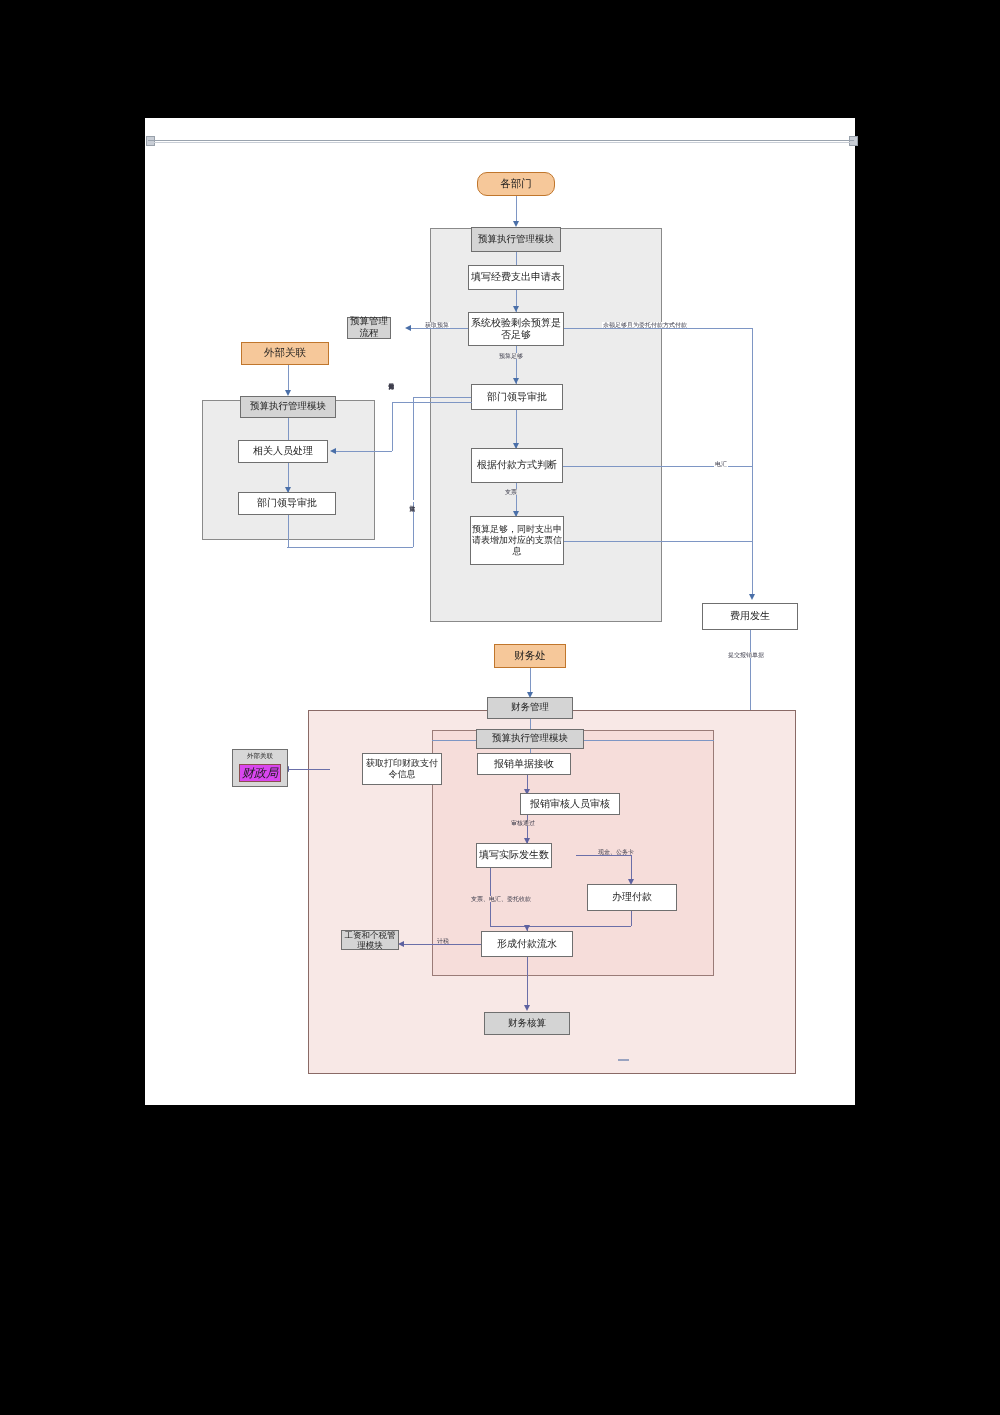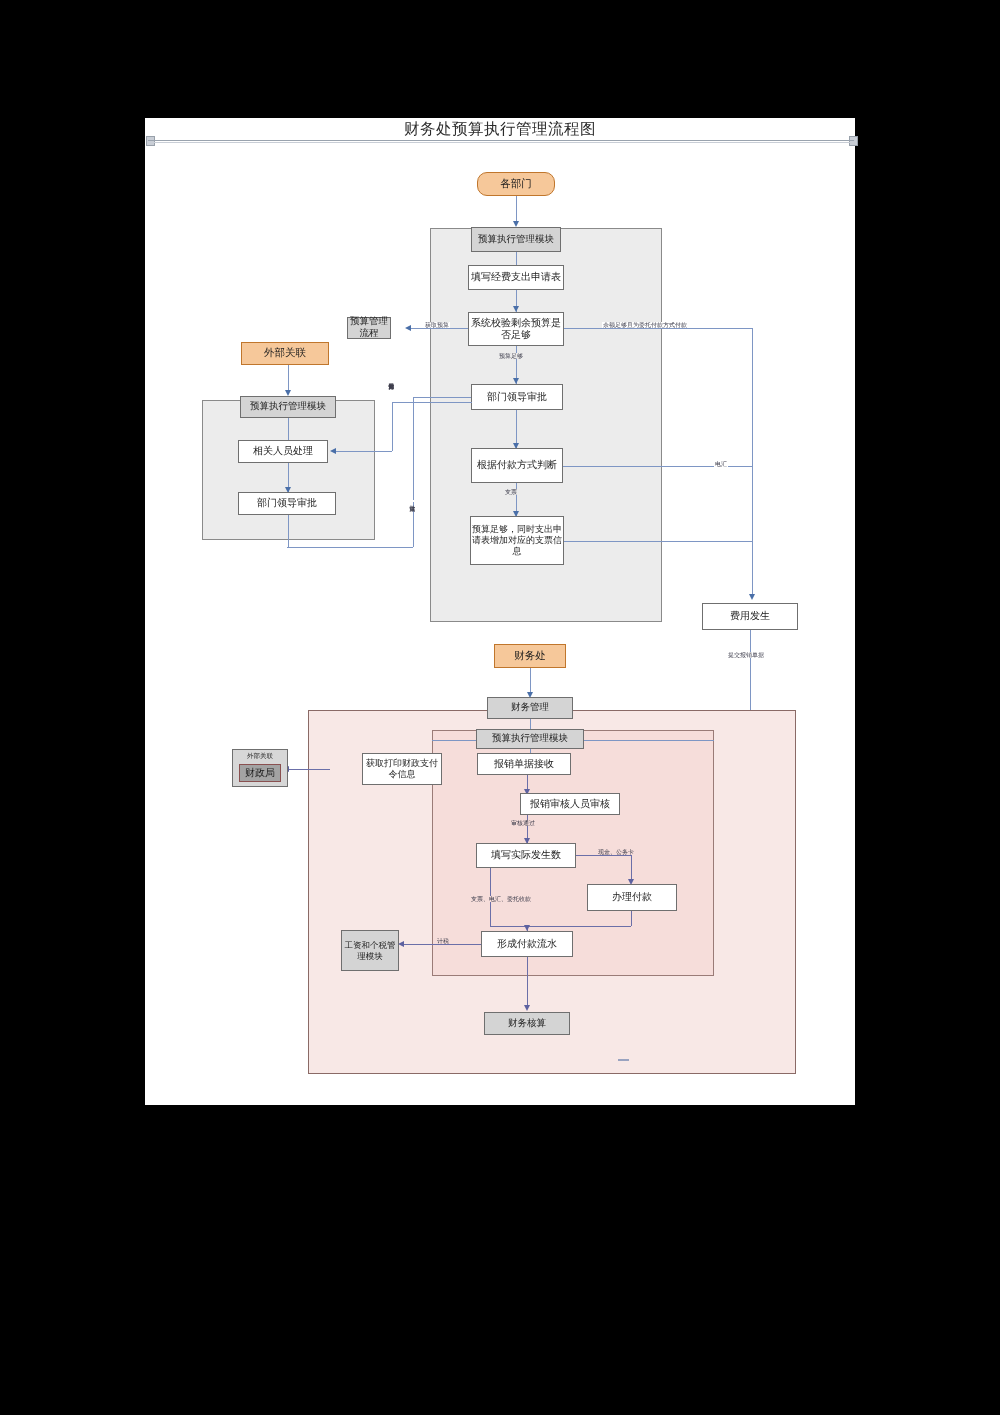--- a/index.html
+++ b/index.html
@@ -14,21 +14,21 @@
 
   .title{position:absolute;left:0;top:119px;width:1000px;text-align:center;font-size:15.5px;
          color:#2b2b2b;letter-spacing:.5px;}
 
   
   .node{position:absolute;box-sizing:border-box;display:flex;align-items:center;justify-content:center;
         text-align:center;line-height:1.22;color:#1d1d1d;}
   .n-orange{background:#f6c89a;border:1px solid #c0762c;font-size:10.5px;}
   .n-grey{background:#d4d4d4;border:1px solid #6f6f6f;font-size:9.5px;}
   .n-white{background:#fff;border:1px solid #6f6f6f;font-size:10px;}
-  .n-pink{background:#a3a3a3;border:1px solid #8a5050;font-size:10px;}
+  .n-pink{background:#d946ef;border:1px solid #8a5050;font-size:12px;font-style:italic;}
 
   
   .pool{position:absolute;box-sizing:border-box;}
   .pool-grey{background:#ececec;border:1px solid #8a8a8a;}
   .pool-pinkouter{background:#f8e8e6;border:1px solid #8a6a66;}
   .pool-pinkinner{background:#f6ddda;border:1px solid #9a7b77;}
   .pool-extern{background:#d7d7d7;border:1px solid #6f6f6f;}
 
   
   .ln{position:absolute;background:#7e96c4;}
@@ -51,21 +51,20 @@
 </style>
 </head>
 <body>
 
 <div id="root">
 
   <div class="page"></div>
   <div class="rule-cap" style="left:146px;"></div>
   <div class="rule-cap" style="left:849px;"></div>
   <div class="page-rule"></div>
-  <div class="title">财务处预算执行管理流程图</div>
 
   <div class="pool pool-grey" style="left:430px;top:228px;width:232px;height:394px;"></div>
 
   <div class="pool pool-grey" style="left:202px;top:400px;width:173px;height:140px;"></div>
 
   <div class="node n-orange" style="left:477px;top:172px;width:78px;height:24px;border-radius:10px;">各部门</div>
   <div class="ln lnv" style="left:516px;top:196px;height:26px;"></div>
   <div class="arw arw-d" style="left:512.5px;top:221px;"></div>
 
   <div class="node n-grey" style="left:471px;top:227px;width:90px;height:25px;">预算执行管理模块</div>
@@ -156,21 +155,21 @@
 
   <div class="node n-white" style="left:477px;top:753px;width:94px;height:22px;">报销单据接收</div>
   <div class="ln lnv ln-dk" style="left:527px;top:775px;height:18px;"></div>
   <div class="arw arw-d2" style="left:523.5px;top:789px;"></div>
 
   <div class="node n-white" style="left:476px;top:793px;width:100px;height:22px;margin-left:44px;">报销审核人员审核</div>
   <div class="ln lnv ln-dk" style="left:527px;top:815px;height:28px;"></div>
   <div class="elbl on-pink" style="left:510px;top:820px;">审核通过</div>
   <div class="arw arw-d2" style="left:523.5px;top:838px;"></div>
 
-  <div class="node n-white" style="left:476px;top:843px;width:100px;height:25px;">填写实际发生数</div>
+  <div class="node n-white" style="left:476px;top:843px;width:76px;height:25px;">填写实际发生数</div>
 
   <div class="ln lnh ln-dk" style="left:576px;top:855px;width:55px;"></div>
   <div class="ln lnv ln-dk" style="left:631px;top:855px;height:28px;"></div>
   <div class="elbl on-pink" style="left:597px;top:849px;">现金、公务卡</div>
   <div class="arw arw-d2" style="left:627.5px;top:879px;"></div>
 
   <div class="node n-white" style="left:587px;top:884px;width:90px;height:27px;">办理付款</div>
   <div class="ln lnv ln-dk" style="left:631px;top:911px;height:15px;"></div>
   <div class="ln lnh ln-dk" style="left:527px;top:926px;width:104px;"></div>
 
@@ -179,21 +178,21 @@
   <div class="elbl on-pink" style="left:470px;top:896px;">支票、电汇、委托收款</div>
 
   <div class="ln lnv ln-dk" style="left:527px;top:926px;height:6px;"></div>
   <div class="arw arw-d2" style="left:523.5px;top:925px;"></div>
 
   <div class="node n-white" style="left:481px;top:931px;width:92px;height:26px;">形成付款流水</div>
 
   <div class="ln lnh ln-dk" style="left:404px;top:944px;width:77px;"></div>
   <div class="arw arw-l2" style="left:398px;top:940.5px;"></div>
   <div class="elbl on-pink" style="left:436px;top:938px;">计税</div>
-  <div class="node n-grey" style="left:341px;top:930px;width:58px;height:41px;font-size:8.5px;">工资和个税管理模块</div>
+  <div class="node n-grey" style="left:341px;top:930px;width:58px;height:20px;font-size:8.5px;">工资和个税管理模块</div>
 
   <div class="ln lnv ln-dk" style="left:527px;top:957px;height:51px;"></div>
   <div class="arw arw-d2" style="left:523.5px;top:1005px;"></div>
   <div class="node n-grey" style="left:484px;top:1012px;width:86px;height:23px;">财务核算</div>
 
   <div class="node n-white" style="left:330px;top:753px;width:80px;height:32px;font-size:9px;margin-left:32px;">获取打印财政支付令信息</div>
   <div class="ln lnh ln-dk" style="left:288px;top:769px;width:42px;"></div>
   <div class="arw arw-l2" style="left:283px;top:765.5px;"></div>
 
   <div class="pool pool-extern" style="left:232px;top:749px;width:56px;height:38px;"></div>

